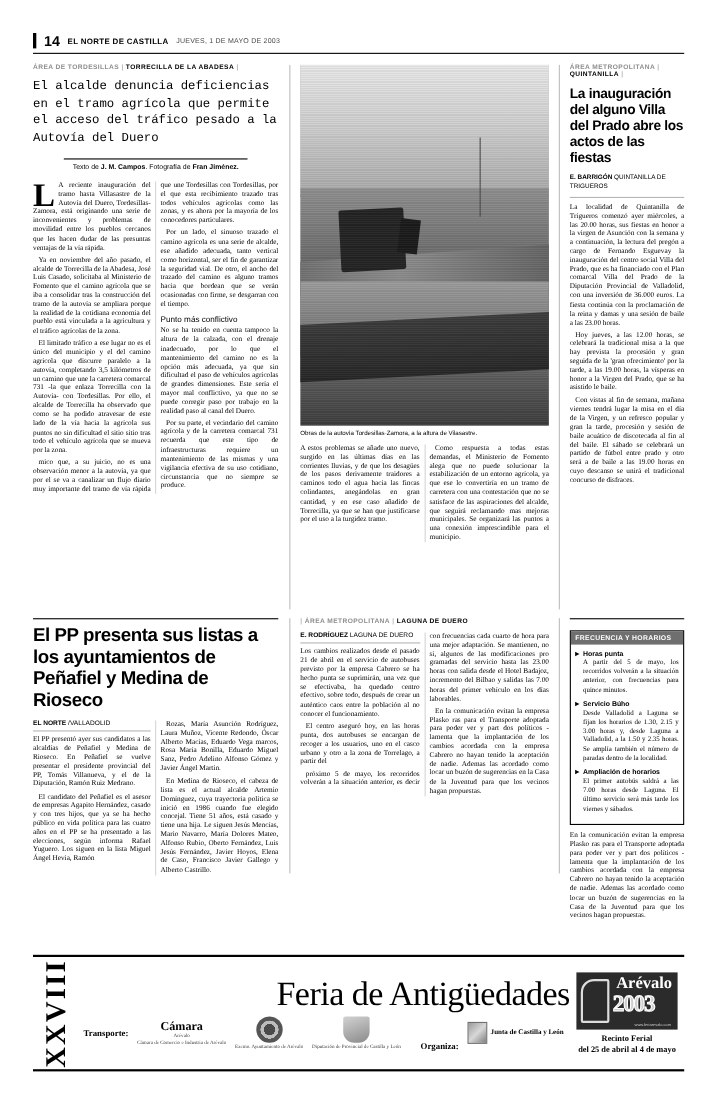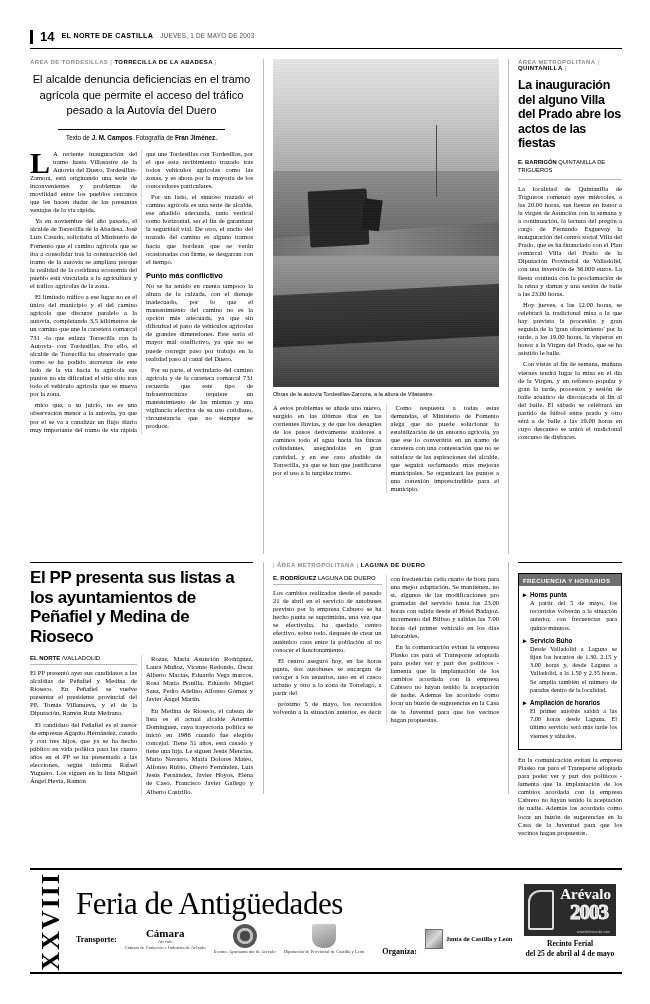--- a/index.html
+++ b/index.html
@@ -8,21 +8,21 @@
     width:650px; height:1004px;
     background:#ffffff;
     font-family:"Liberation Serif", serif;
     color:#000;
     position:relative;
     overflow:hidden;
   }
   .page { position:absolute; left:30px; top:30px; width:592px; height:944px; }
 
   
-  .masthead { display:flex; align-items:flex-start; gap:7px; padding-bottom:2px; }
+  .masthead { display:flex; align-items:center; gap:7px; padding-bottom:2px; }
   .mh-bar { width:3px; height:14px; background:#000; }
   .mh-folio { font-family:"Liberation Sans", sans-serif; font-weight:bold; font-size:13px; line-height:13px; }
   .mh-paper { font-family:"Liberation Sans", sans-serif; font-weight:bold; font-size:7.2px; letter-spacing:.3px; line-height:11px; }
   .mh-date { font-family:"Liberation Sans", sans-serif; font-size:6.4px; color:#ararar; color:#4a4a4a; letter-spacing:.2px; line-height:11px; }
   .mh-rule { border-top:1px solid #000; margin-top:2px; }
 
   .section-bar { display:flex; align-items:baseline; gap:6px; padding:3px 0 4px 0; border-bottom:2px solid #000; }
   .sec-main { font-family:"Liberation Sans", sans-serif; font-weight:bold; font-size:15px; letter-spacing:-0.2px; }
   .sec-sub { font-family:"Liberation Sans", sans-serif; font-weight:bold; font-size:14px; color:#9a9a9a; letter-spacing:-0.2px; }
 
@@ -36,41 +36,41 @@
   .kicker .k-gray { color:#8d8d8d; font-weight:bold; }
   .kicker .k-sep { color:#8d8d8d; }
   .kicker .k-black { color:#000; font-weight:bold; }
 
   h1.head {
     font-family:"Liberation Sans", sans-serif;
     font-weight:bold; font-size:31px; line-height:32px;
     text-align:center; margin:4px 0 12px 0; letter-spacing:-0.8px;
   }
   .standfirst {
-    font-family:Liberation Sans, sans-serif;
-    font-size:11.2px; line-height:15.5px; text-align:center;
+    font-family:Liberation Mono, monospace;
+    font-size:11.2px; line-height:15.5px; 
     margin:0 0 10px 0;
   }
   .byline-rule { border-top:1px solid #000; margin:6px 28px 4px 28px; }
   .credit { font-family:"Liberation Sans", sans-serif; font-size:6.3px; text-align:center; margin-bottom:9px; }
   .credit b { font-weight:bold; }
 
   .body-2col { column-count:2; column-gap:9px; column-rule:1px solid #d5d5d5; }
   .bodytext {
     font-family:"Liberation Serif", serif;
     font-size:6.6px; line-height:8.1px; text-align:justify;
     margin:0 0 3px 0; hyphens:auto;
   }
   .bodytext.indent { text-indent:5px; }
   .dropcap::first-letter {
     float:left; font-family:"Liberation Serif", serif; font-weight:bold;
     font-size:30px; line-height:23px; padding:1px 3px 0 0;
   }
   .subhead {
-    font-family:"Liberation Sans", sans-serif; font-weight:bold;
+    font-family:"Liberation Sans", sans-serif; font-weight:normal;
     font-size:7.4px; line-height:9px; margin:5px 0 2px 0;
   }
 
   
   .photo-wrap { width:100%; }
   .photo {
     width:100%; height:328px; position:relative; overflow:hidden;
     background:#b9b9b9;
   }
   .ph-sky { position:absolute; left:0; top:0; width:100%; height:36%;
@@ -129,21 +129,21 @@
   .ib-txt { font-family:"Liberation Serif", serif; font-size:6.3px; line-height:8.2px;
     text-align:justify; padding-left:7px; }
 
   
   .ad { position:absolute; left:0; top:838px; width:592px; height:106px;
     border-top:2px solid #000; border-bottom:2px solid #000; }
   .ad-inner { display:flex; align-items:center; height:100%; padding:4px 6px; }
   .ad-rom { font-family:"Liberation Serif", serif; font-weight:bold; font-size:26px;
     writing-mode:vertical-rl; transform:rotate(180deg); letter-spacing:2px; margin-right:10px; }
   .ad-center { flex:1; }
-  .ad-title { font-family:"Liberation Serif", serif; font-size:31px; text-align:left;
+  .ad-title { font-family:"Liberation Serif", serif; font-size:31px; text-align:right;
     line-height:34px; letter-spacing:-0.5px; }
   .ad-spons { display:flex; align-items:center; gap:8px; margin-top:2px; font-size:6px; }
   .ad-lbl { font-family:"Liberation Serif", serif; font-weight:bold; font-size:8px; }
   .logo-blk { text-align:center; }
   .logo-name { font-family:"Liberation Serif", serif; font-size:11px; font-weight:bold; }
   .logo-sub { font-family:"Liberation Serif", serif; font-size:4.6px; line-height:5.6px; color:#333; }
   .crest { width:24px; height:24px; margin:0 auto 1px auto;
     background:radial-gradient(circle at 50% 45%, #7a7a7a 0 40%, #c9c9c9 41% 55%, #6f6f6f 56% 100%);
     border-radius:3px; }
   .crest.sun { border-radius:50%;
@@ -152,21 +152,21 @@
     background:linear-gradient(160deg,#d2d2d2,#8a8a8a); }
   .jcyl { display:flex; align-items:center; gap:3px; }
   .jcyl-mark { width:18px; height:20px; background:linear-gradient(135deg,#9a9a9a,#d8d8d8 50%,#7e7e7e);
     border:1px solid #6f6f6f; }
   .jcyl-txt { font-family:"Liberation Serif", serif; font-size:6.4px; font-weight:bold; line-height:7.4px; }
   .ad-right { text-align:center; margin-left:6px; }
   .areval-box { width:92px; height:52px; background:#2b2b2b; position:relative; margin-bottom:3px; }
   .areval-top { color:#fff; font-family:"Liberation Serif", serif; font-weight:bold; font-size:15px;
     position:absolute; right:5px; top:2px; }
   .areval-year { color:#cfcfcf; font-family:"Liberation Serif", serif; font-weight:bold; font-size:21px;
-    position:absolute; right:8px; top:16px; letter-spacing:-1px;
+    position:absolute; right:21px; top:16px; letter-spacing:-1px;
     -webkit-text-stroke:1px #fff; }
   .areval-url { color:#c8c8c8; font-size:3.6px; position:absolute; right:6px; bottom:2px;
     font-family:"Liberation Sans", sans-serif; }
   .areval-glyph { position:absolute; left:4px; top:6px; width:26px; height:40px;
     border:2px solid #ddd; border-radius:12px 2px 2px 2px; }
   .ad-venue { font-family:"Liberation Serif", serif; font-size:7.6px; font-weight:bold; line-height:9.5px; }
 </style>
 </head>
 <body>
 

